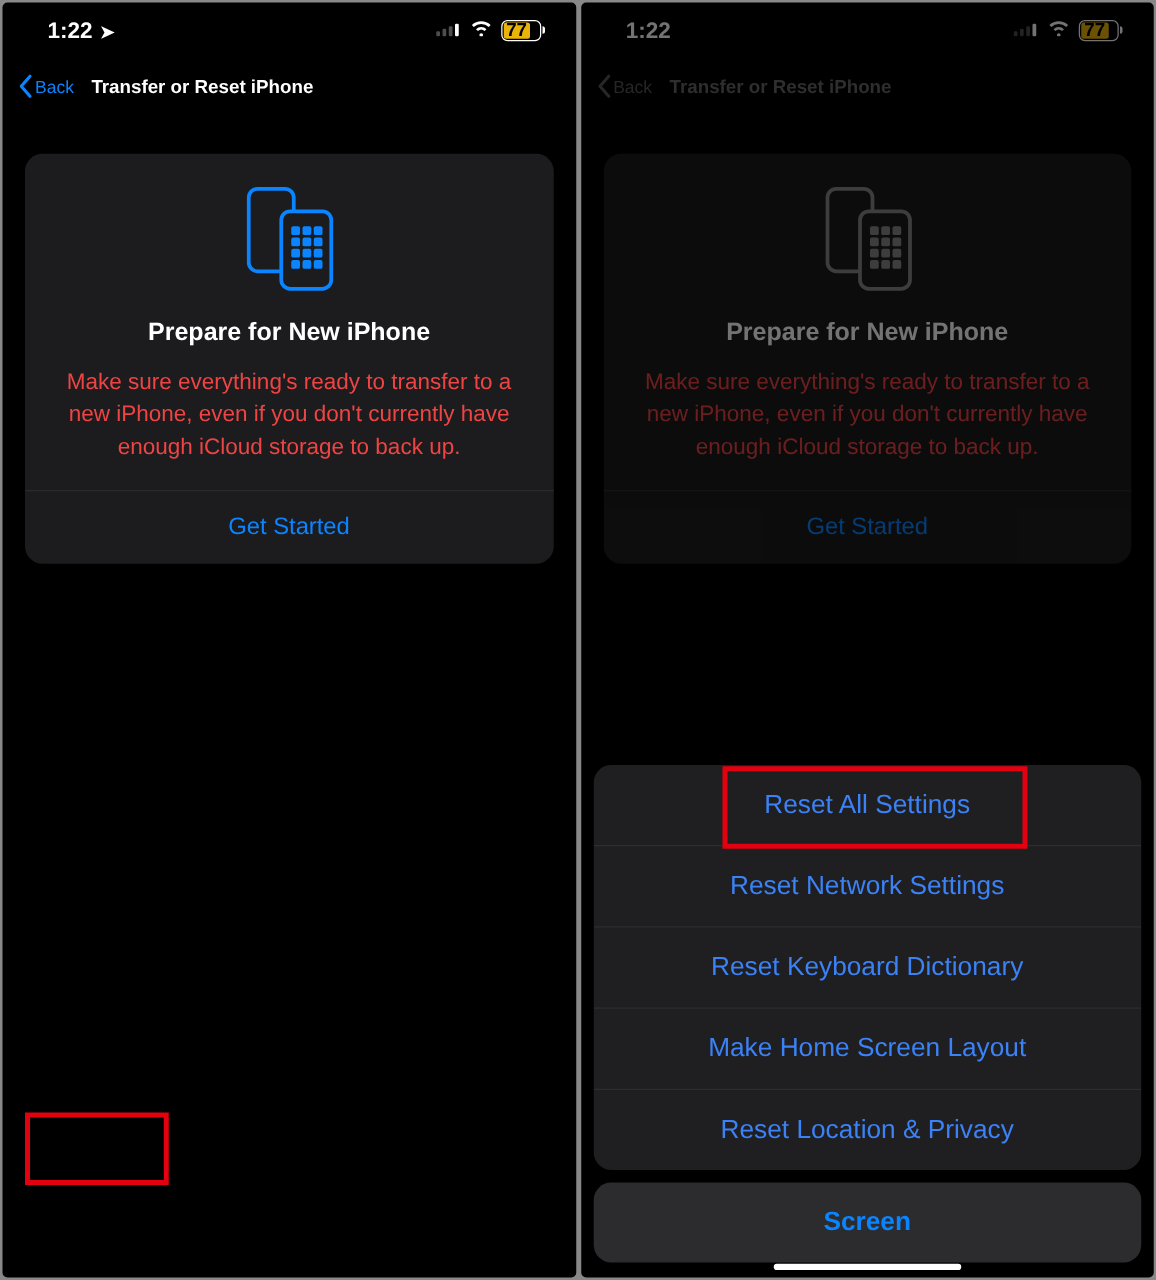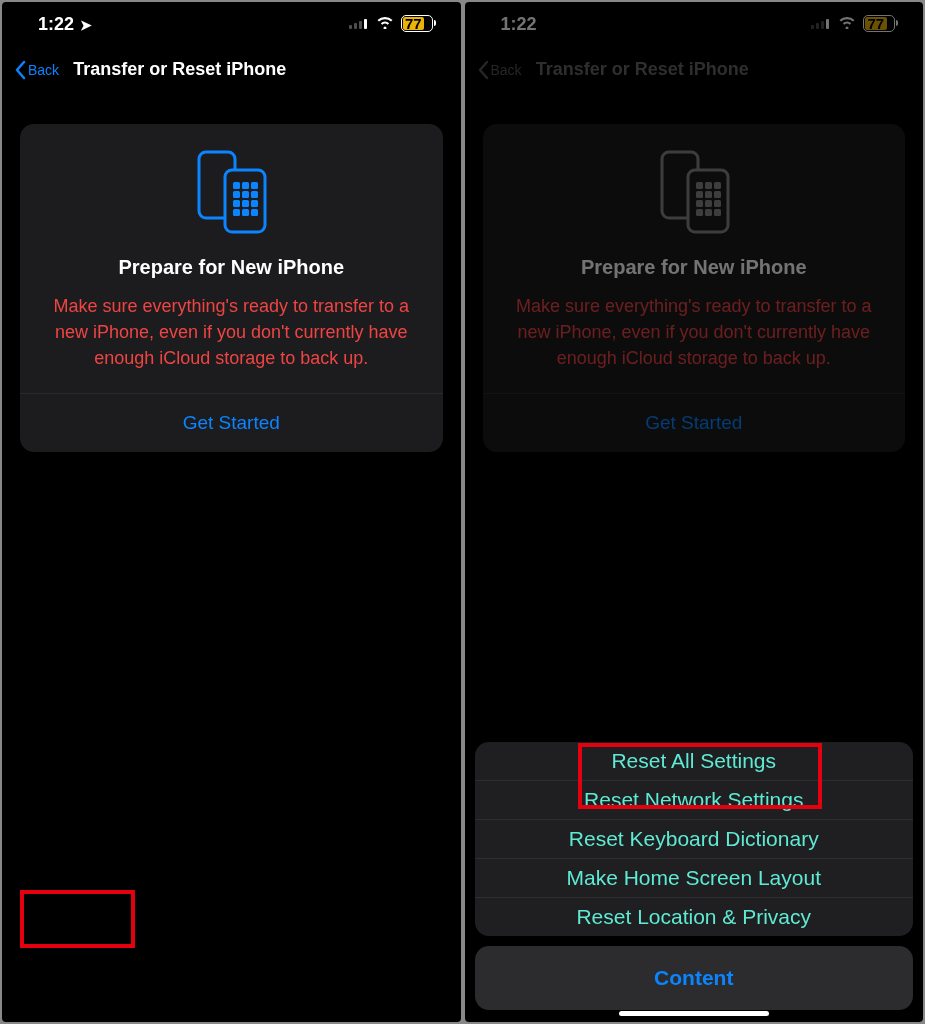--- a/index.html
+++ b/index.html
@@ -89,21 +89,21 @@
       gap: 2px;
     }
     .chevron-left {
       width: 12px;
       height: 20px;
       display: inline-block;
     }
     .chevron-left svg { width: 100%; height: 100%; }
     .nav-title {
       color: #fff;
-      font-size: 18px;
+      font-size: 15px;
       font-weight: 600;
       margin-left: 10px;
     }
     .nav.dimmed .nav-back { color: #555; }
     .nav.dimmed .nav-title { color: #666; }
     
     .card {
       margin: 28px 18px 0 18px;
       background: #1c1c1e;
       border-radius: 14px;
@@ -153,24 +153,24 @@
       left: 10px;
       right: 10px;
     }
     .sheet-group {
       background: #1f1f21;
       border-radius: 14px;
       overflow: hidden;
       margin-bottom: 10px;
     }
     .sheet-row {
-      color: #5eead4;
+      color: #3b82f6;
       font-size: 21px;
       text-align: center;
-      padding: 7px 10px;
+      padding: 20px 10px;
       border-bottom: 1px solid #2e2e30;
     }
     .sheet-row:last-child { border-bottom: none; }
     .sheet-cancel {
       background: #2c2c2e;
       border-radius: 14px;
       color: #0a84ff;
       font-size: 21px;
       font-weight: 600;
       text-align: center;
@@ -335,17 +335,17 @@
     <div class="sheet-wrap">
       <div class="sheet-group">
         <div class="sheet-row">Reset All Settings</div>
         <div class="sheet-row">Reset Network Settings</div>
         <div class="sheet-row">Reset Keyboard Dictionary</div>
         <div class="sheet-row">Make Home Screen Layout</div>
         <div class="sheet-row">Reset Location &amp; Privacy</div>
       </div>
       <div class="hl-box hl2"></div>
     </div>
-    <div class="sheet-cancel">Content</div>
+    <div class="sheet-cancel">Screen</div>
   </div>
 
   <div class="home-indicator"></div>
 </div>
 
 </body></html>

